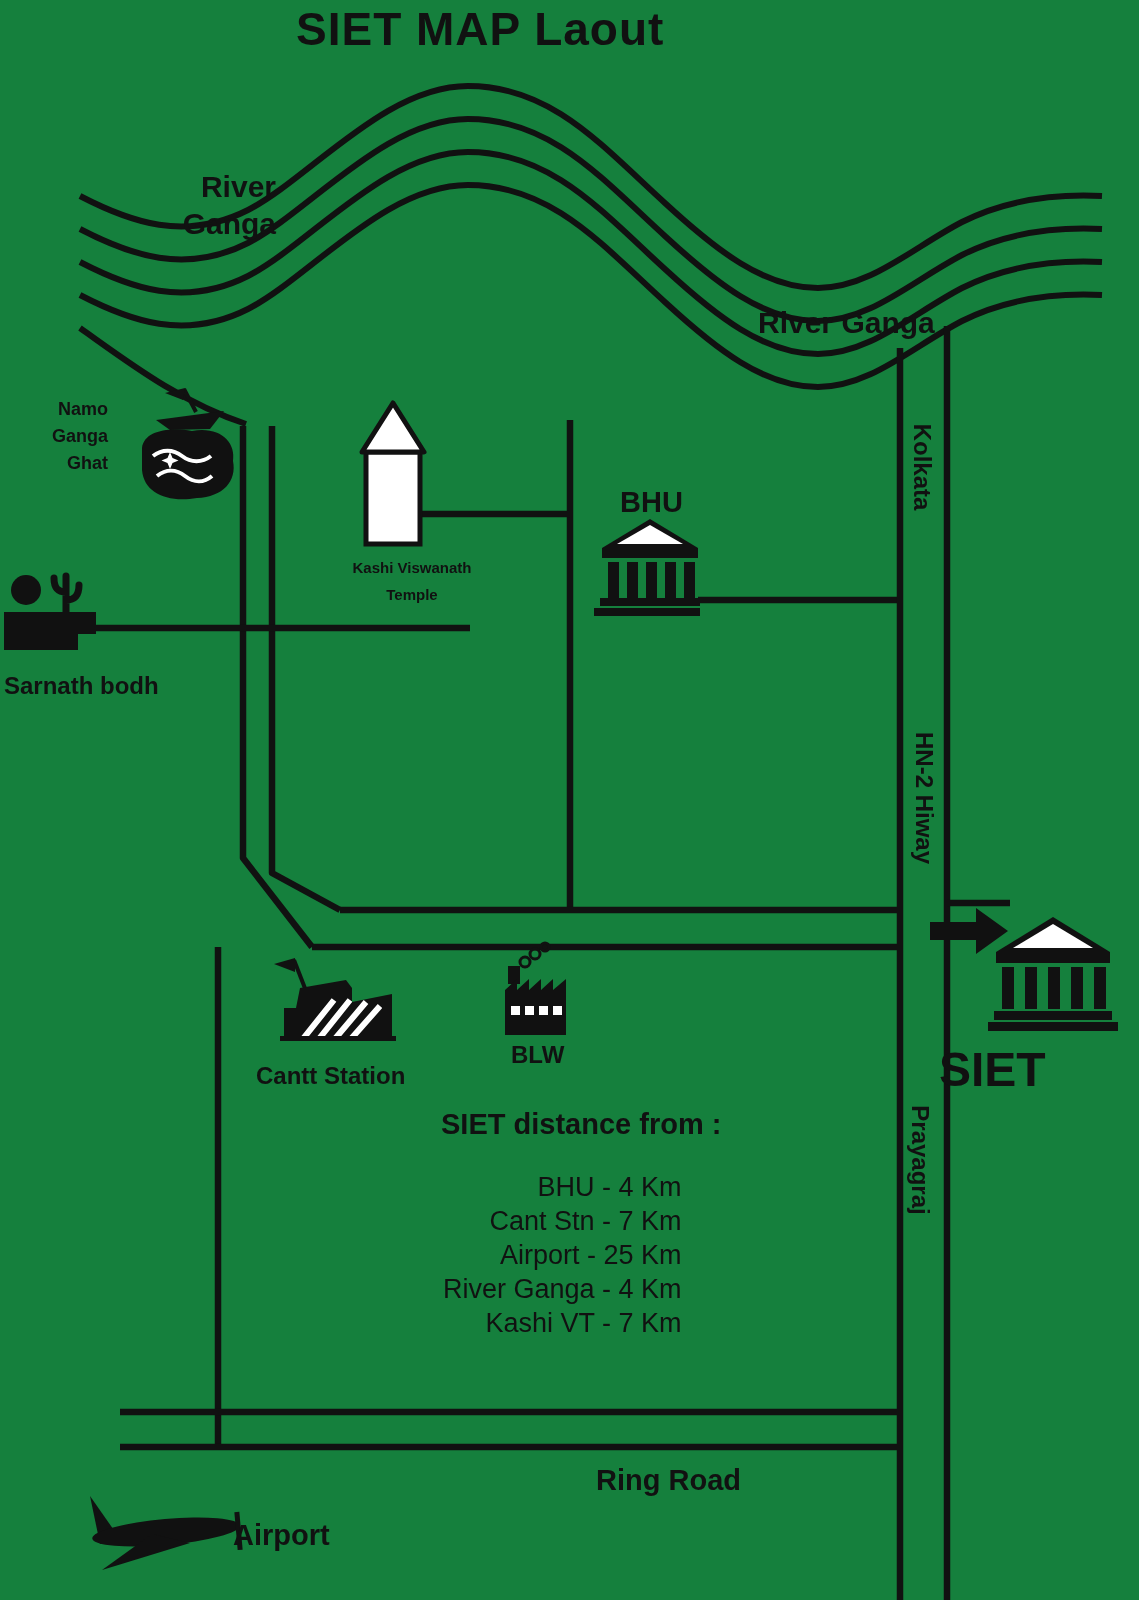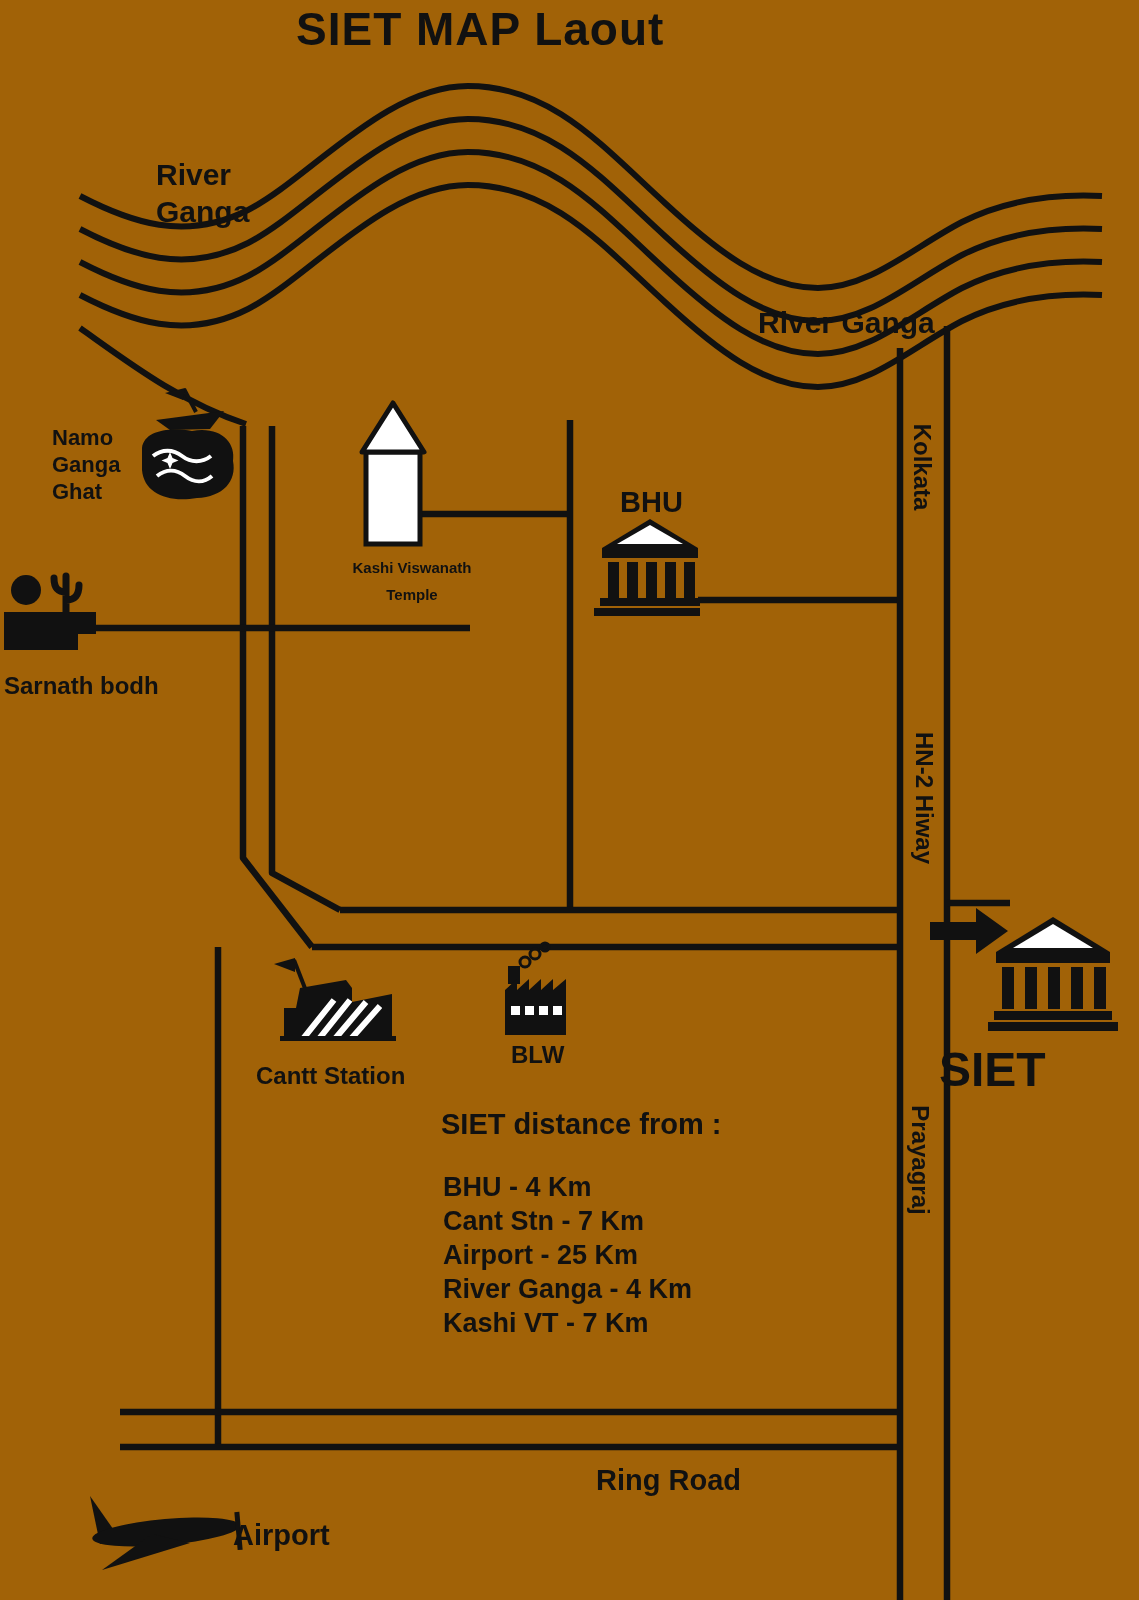--- a/index.html
+++ b/index.html
@@ -1,36 +1,36 @@
 <!DOCTYPE html>
 <html><head>
 <meta charset="utf-8">
 <style>
   html,body { margin:0; padding:0; background:#ffffff; }
   .page {
     position:relative; width:1139px; height:1600px;
-    background:#a16207; overflow:hidden;
+    background:#15803d; overflow:hidden;
     font-family:"Liberation Sans", sans-serif; color:#111111;
   }
   .map-svg { position:absolute; left:0; top:0; width:1139px; height:1600px; }
   .lbl { position:absolute; font-weight:bold; white-space:nowrap; color:#111111; }
   .lbl span { display:block; }
   .title { left:296px; top:2px; font-size:46px; letter-spacing:1px; }
-  .river-left { left:156px; top:156px; width:120px; text-align:left; font-size:30px; line-height:37px; }
+  .river-left { left:156px; top:168px; width:120px; text-align:right; font-size:30px; line-height:37px; }
   .river-right { left:758px; top:306px; font-size:30px; }
-  .namo { left:52px; top:424px; font-size:22px; line-height:27px; }
+  .namo { left:52px; top:396px; font-size:18px; line-height:27px;text-align:right; }
   .kashi { left:320px; top:554px; width:184px; text-align:center; font-size:15px; line-height:27px; }
   .bhu { left:620px; top:486px; font-size:29px; }
   .sarnath { left:4px; top:672px; font-size:24px;text-align:right; }
   .cantt { left:256px; top:1062px; font-size:24px; }
   .blw { left:511px; top:1041px; font-size:24px; }
   .siet { left:939px; top:1042px; font-size:48px; }
   .dist-head { left:441px; top:1108px; font-size:29px; }
   .dist-list { position:absolute; left:443px; top:1170px; }
-  .dist-item { font-weight:bold; font-size:27px; line-height:34px; white-space:nowrap; }
+  .dist-item { font-weight:normal; font-size:27px; line-height:34px; white-space:nowrap;text-align:right; }
   .ringroad { left:596px; top:1464px; font-size:29px; }
   .airport { left:233px; top:1519px; font-size:29px; }
   .vlabel {
     position:absolute; font-weight:bold; white-space:nowrap; font-size:24px;
     transform:translate(-50%,-50%) rotate(90deg); color:#111111;
   }
   .v-kolkata { left:922px; top:467px; }
   .v-hn2 { left:924px; top:798px; }
   .v-prayagraj { left:920px; top:1160px; }
 </style>

